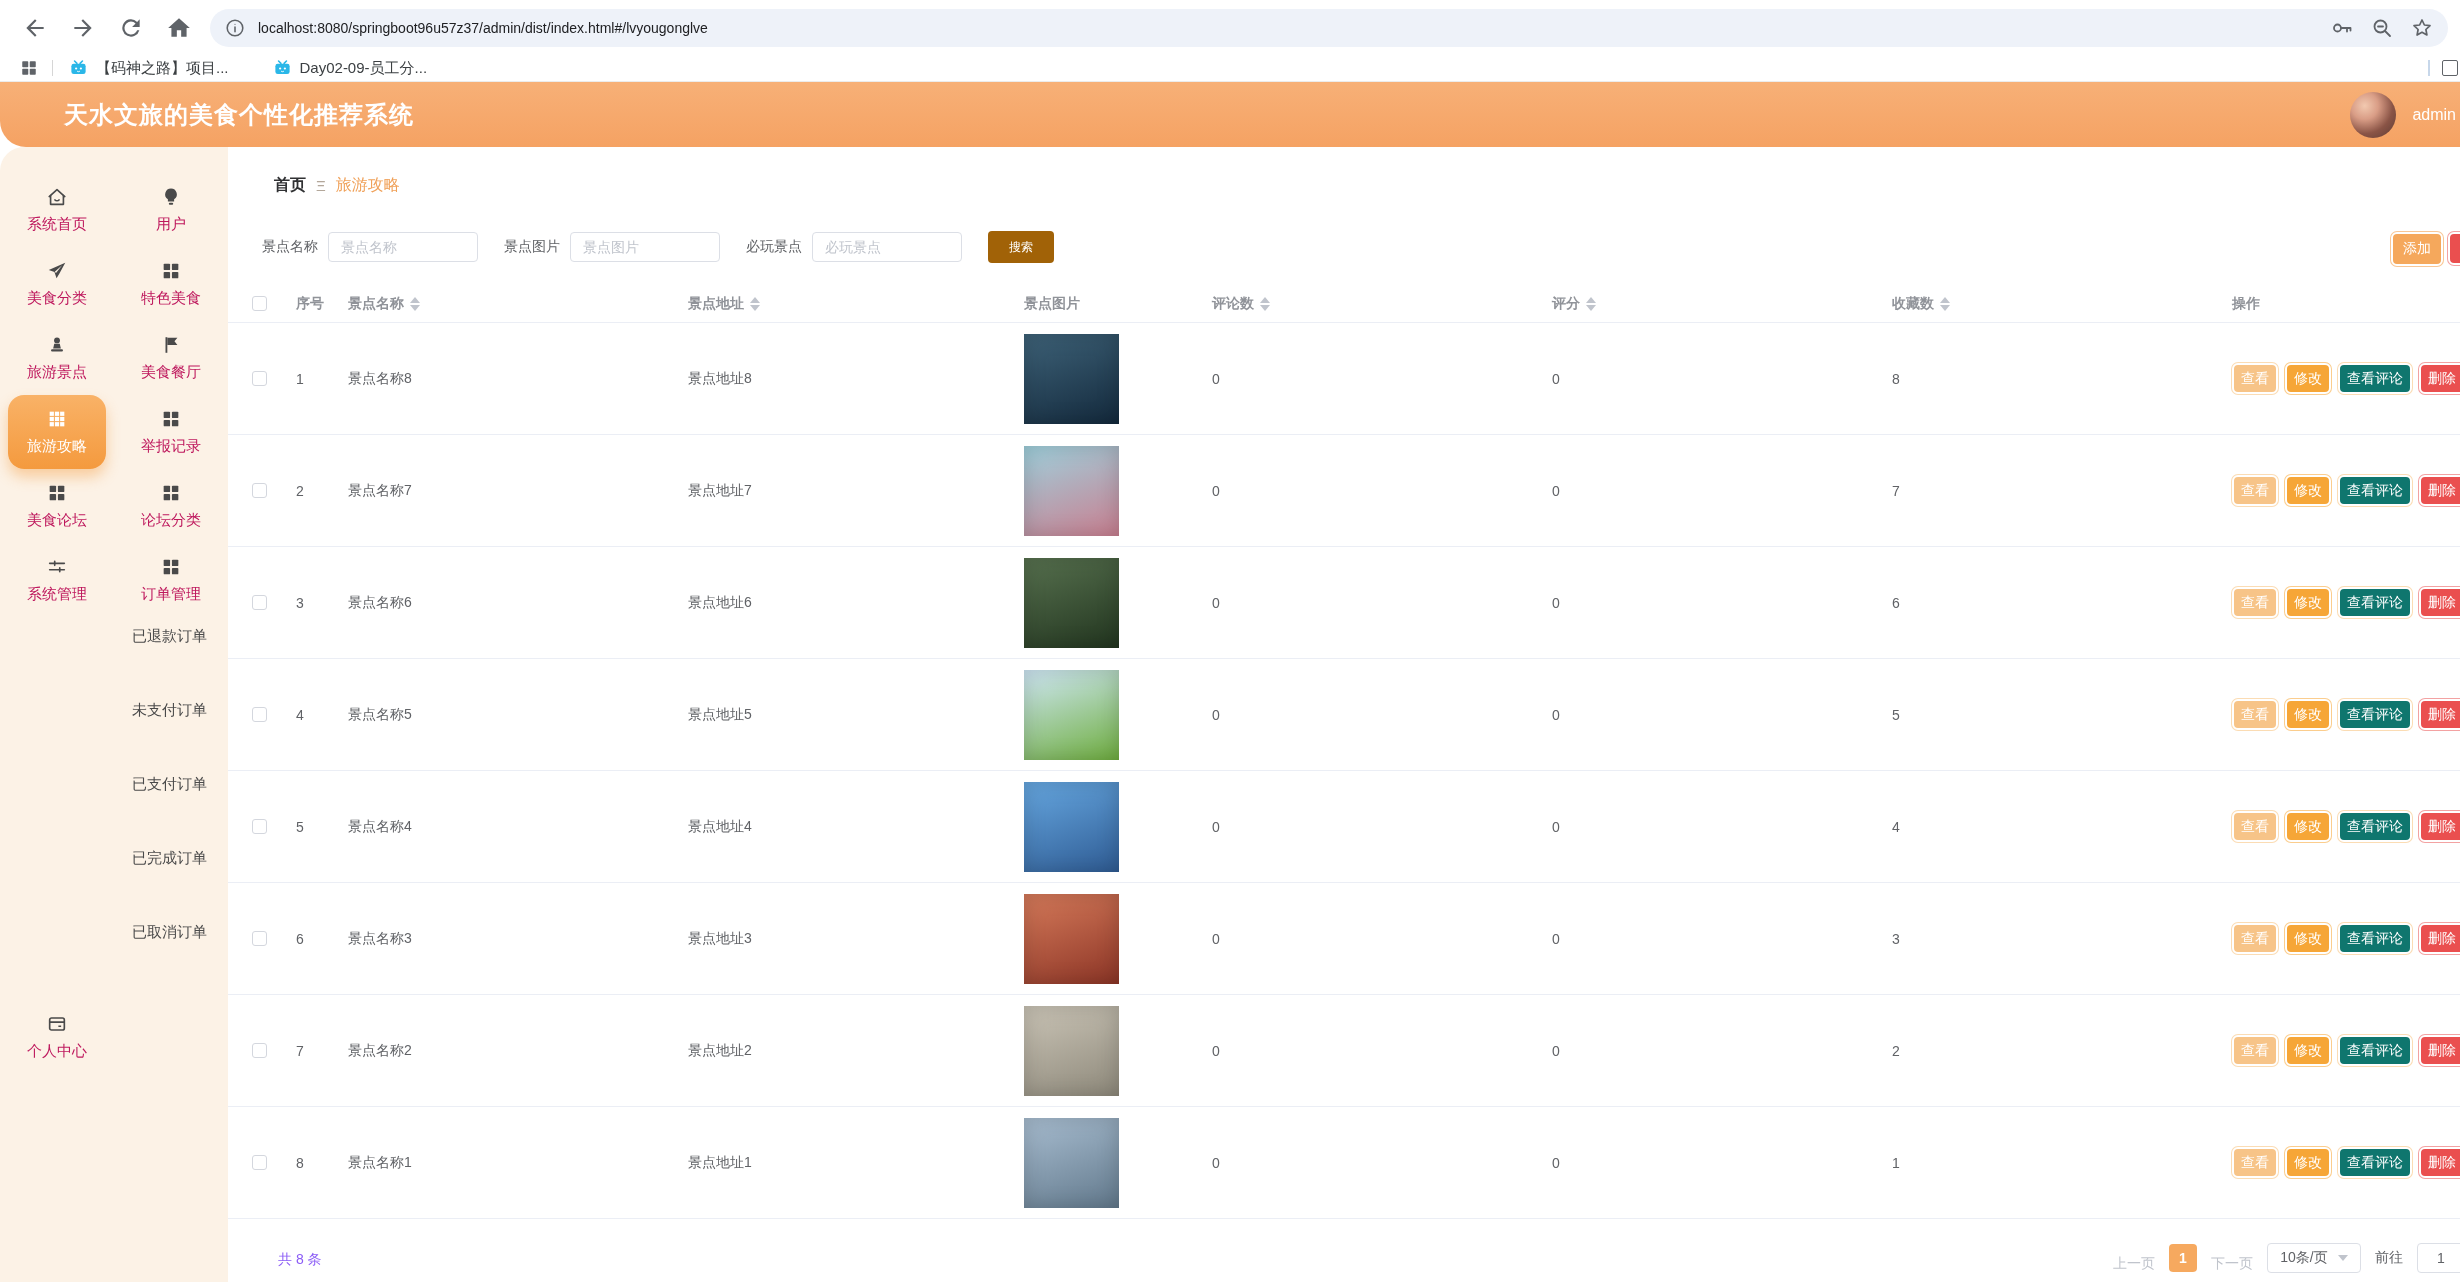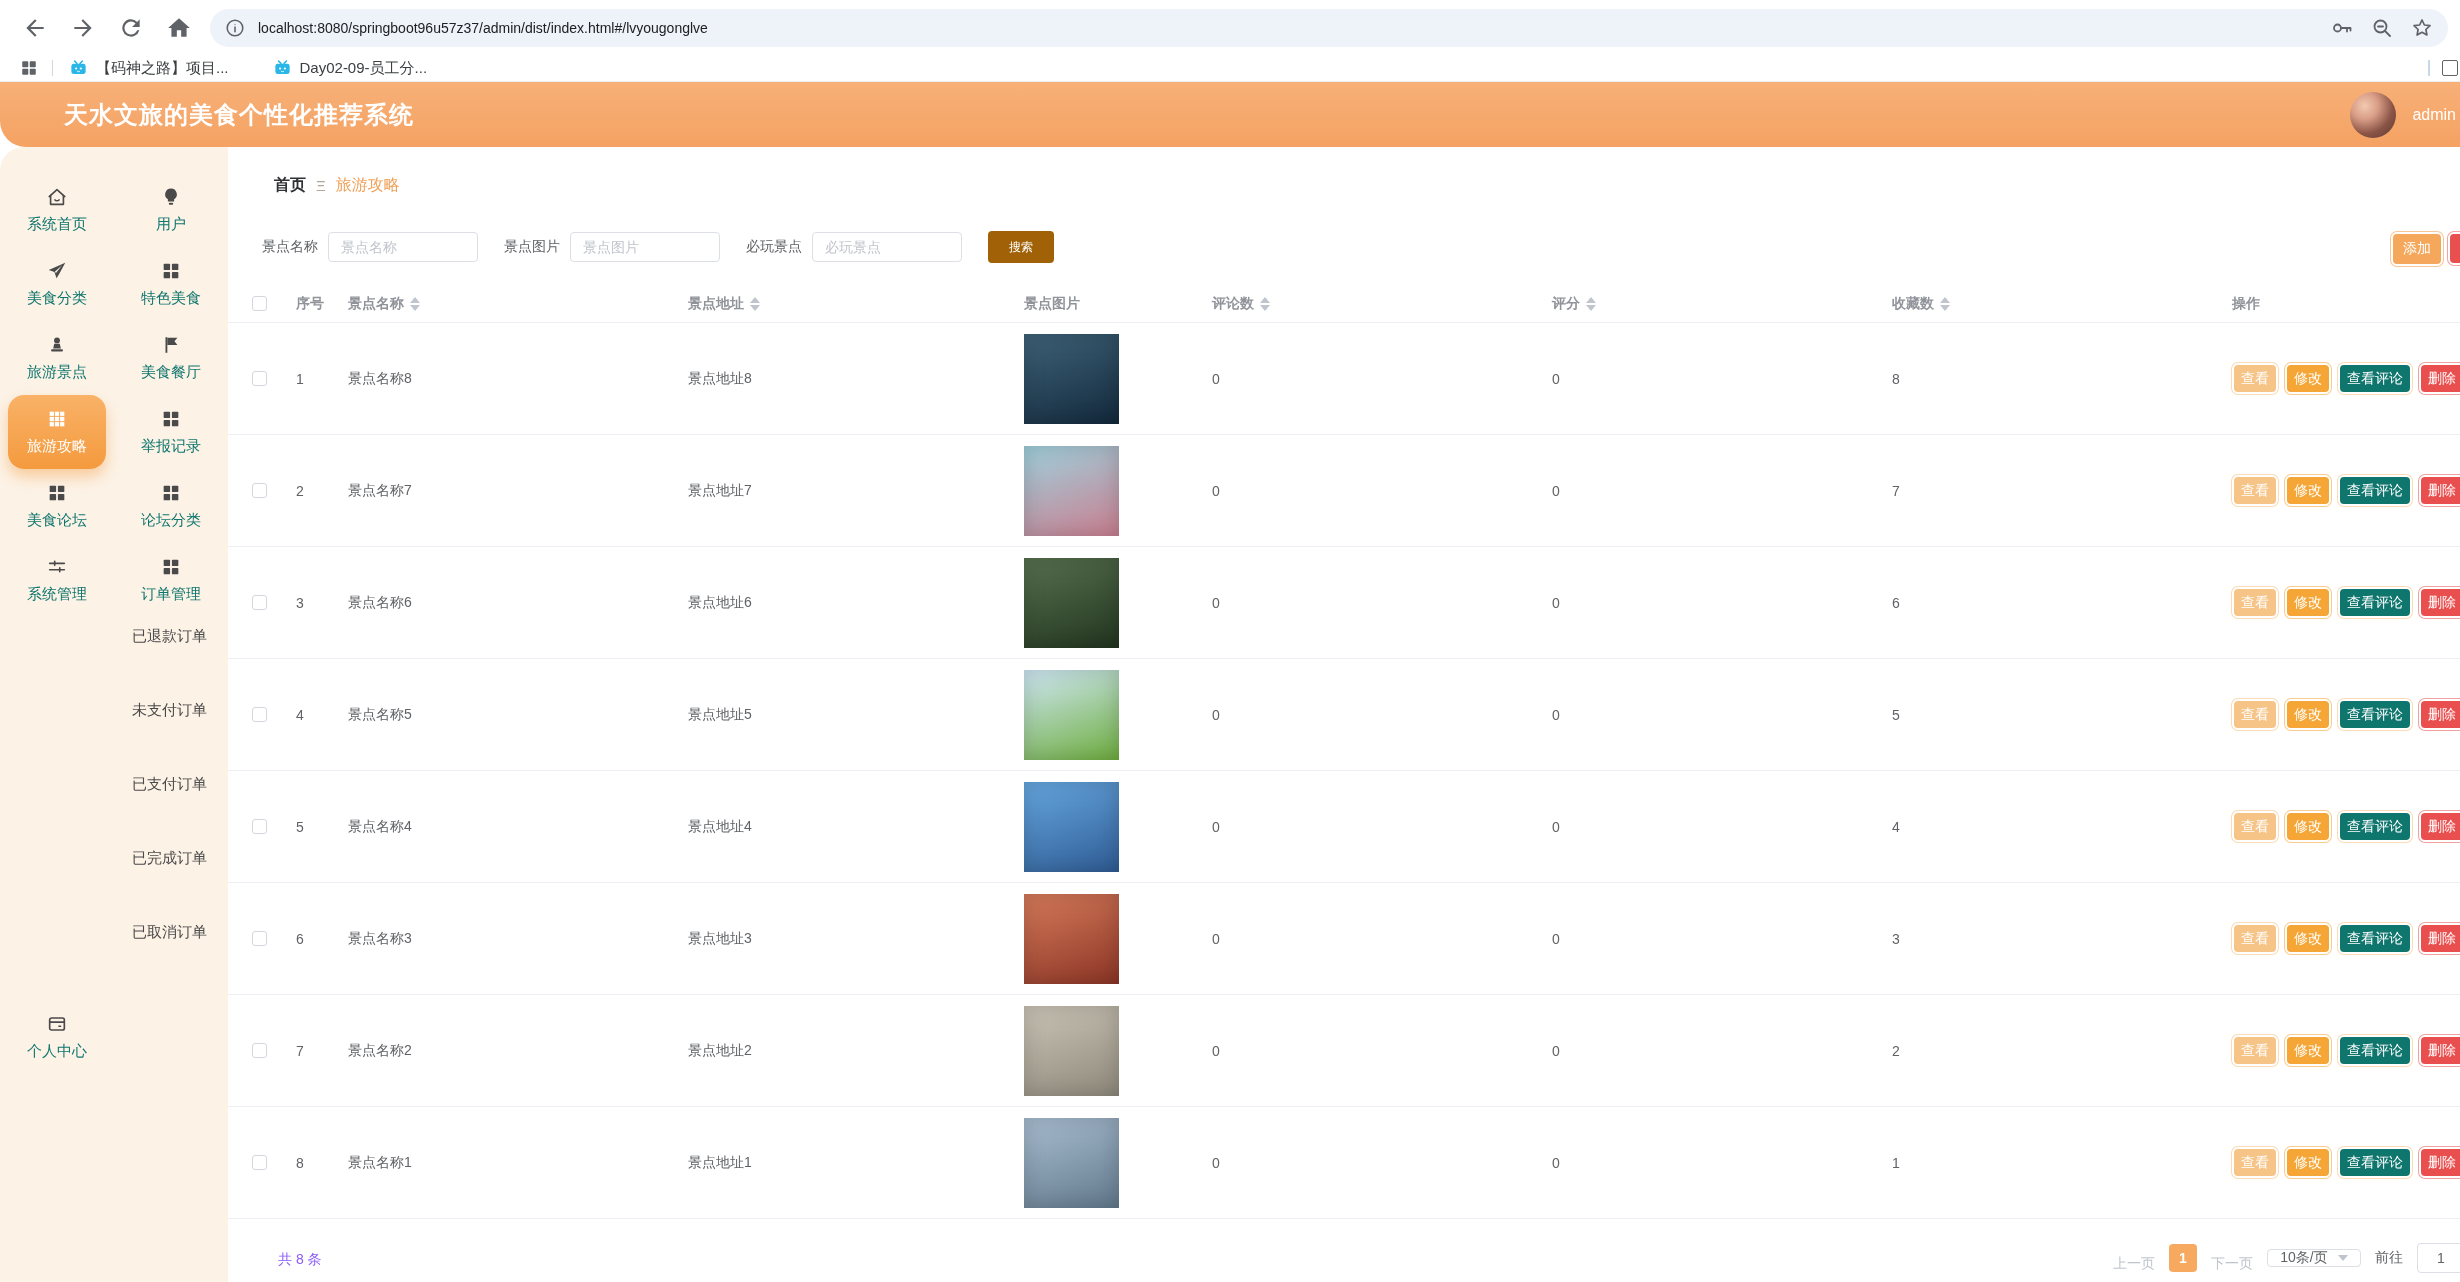--- a/index.html
+++ b/index.html
@@ -39,21 +39,21 @@
   .avatar{width:46px;height:46px;border-radius:50%;flex:0 0 auto;
     background:radial-gradient(circle at 32% 30%,#f2c9b0 0%,#d99d86 30%,#8a5446 62%,#5a3a33 100%);}
   .hdr-user{font-size:16px;color:#fff;white-space:nowrap;}
   
   .sidebar{position:absolute;top:147px;left:0;bottom:0;width:228px;background:#fcf2e6;border-top-left-radius:24px;}
   .side-menu{display:grid;grid-template-columns:114px 114px;grid-auto-rows:74px;padding-top:26px;}
   .side-item{display:flex;flex-direction:column;align-items:center;justify-content:center;gap:7px;
     margin:0 8px;cursor:pointer;}
   .side-item .s-ic{width:22px;height:22px;}
   .side-item .s-ic svg{width:22px;height:22px;display:block;}
-  .side-item .s-lb{font-size:15px;color:#0f766e;white-space:nowrap;}
+  .side-item .s-lb{font-size:15px;color:#be185d;white-space:nowrap;}
   .side-item.active{background:linear-gradient(180deg,#f9b267,#f49a3e);border-radius:16px;
     box-shadow:0 8px 14px rgba(244,160,70,.45);}
   .side-item.active .s-lb{color:#fff;}
   .side-sub{grid-column:2;height:38px;display:flex;align-items:center;padding-left:18px;
     font-size:15px;color:#4a4a4a;cursor:pointer;white-space:nowrap;}
   .side-profile{grid-column:1;margin-top:26px;}
   
   .main{position:absolute;top:147px;left:228px;right:0;bottom:0;background:#fff;}
   .breadcrumb{position:absolute;top:28px;left:34px;display:flex;align-items:center;gap:10px;font-size:16px;margin-left:12px;}
   .bc-home{color:#303133;font-weight:bold;}
@@ -90,21 +90,21 @@
   .a-view{background:#f7c488;box-shadow:0 0 0 1px #fbdcb4;}
   .a-edit{background:#f6a637;box-shadow:0 0 0 1px #fbcd8d;}
   .a-comm{background:#0f766e;box-shadow:0 0 0 1px #fbdcb4;}
   .a-del{background:#ea4f4f;box-shadow:0 0 0 1px #f3a2a2;}
   
   .foot-total{position:absolute;left:50px;top:1104px;font-size:14px;color:#8b5cf6;}
   .pager{position:absolute;left:1885px;top:1096px;display:flex;align-items:center;gap:14px;font-size:14px;}
   .pg-prev,.pg-next{color:#c0c4cc;cursor:pointer;white-space:nowrap;margin-top:11px;}
   .pg-cur{width:28px;height:28px;background:#f6a95f;color:#fff;border-radius:4px;display:flex;
     align-items:center;justify-content:center;font-weight:bold;cursor:pointer;}
-  .pg-size{width:94px;height:18px;border:1px solid #dcdfe6;border-radius:4px;display:flex;align-items:center;
+  .pg-size{width:94px;height:30px;border:1px solid #dcdfe6;border-radius:4px;display:flex;align-items:center;
     justify-content:center;gap:10px;color:#606266;cursor:pointer;background:#fff;}
   .chev{width:0;height:0;border-left:5px solid transparent;border-right:5px solid transparent;
     border-top:6px solid #c0c4cc;}
   .pg-goto{color:#606266;white-space:nowrap;}
   .pg-input{width:48px;height:30px;border:1px solid #dcdfe6;border-radius:4px;text-align:center;
     font-size:14px;color:#606266;outline:none;font-family:inherit;}
 </style>
 </head>
 <body>
 

